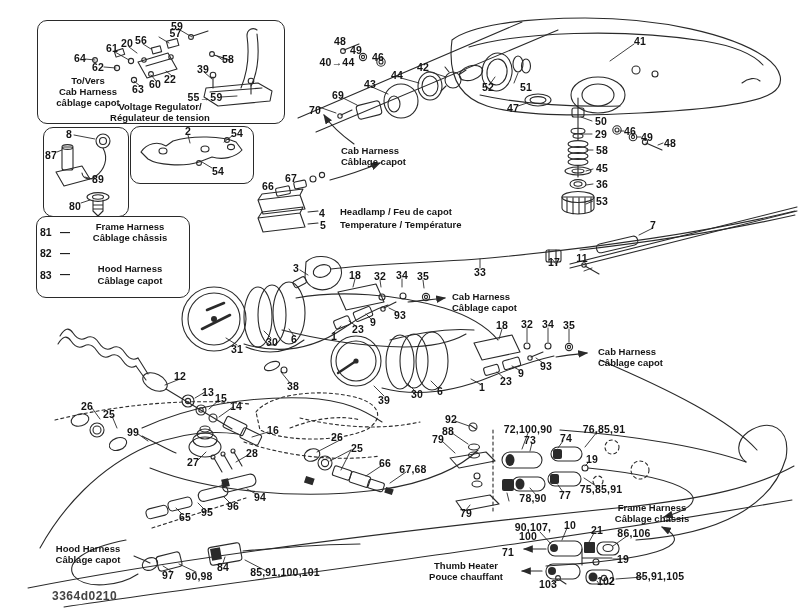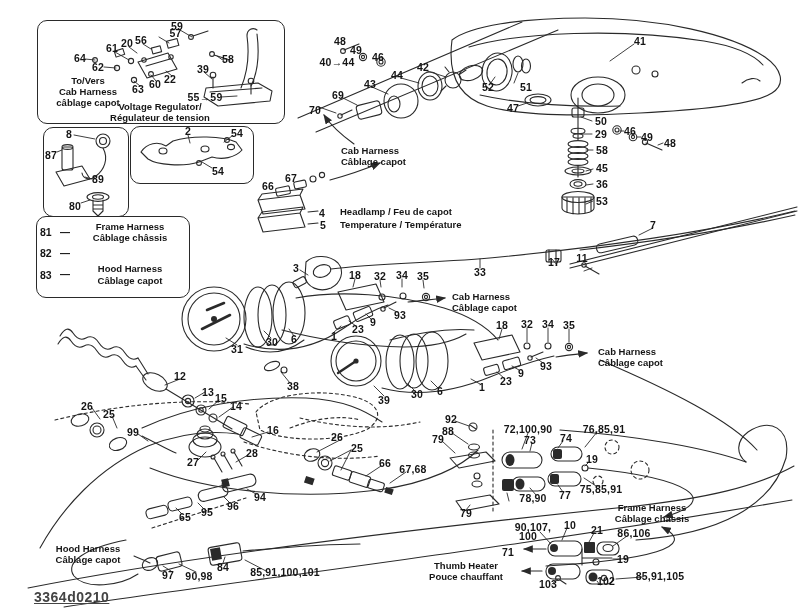--- a/index.html
+++ b/index.html
@@ -17,22 +17,22 @@
   .callout{position:absolute;transform:translate(-50%,-50%);font-size:10.5px;font-weight:700;
            letter-spacing:.2px;white-space:nowrap;}
   .dlabel{position:absolute;font-size:9.5px;font-weight:700;line-height:1.18;white-space:nowrap;}
   .dlabel.center{transform:translateX(-50%);text-align:center;}
   #legend-rows{position:absolute;left:40px;top:221px;width:146px;z-index:3;}
   .leg-row{display:flex;align-items:center;gap:4px;margin-bottom:4px;}
   .leg-num{font-size:10.5px;font-weight:700;width:16px;}
   .leg-dash{font-size:10px;font-weight:700;}
   .leg-col{display:flex;flex-direction:column;align-items:center;flex:1;
            font-size:9.5px;font-weight:700;line-height:1.18;}
-  #figure-code{position:absolute;left:34px;top:589px;font-size:14px;font-weight:600;
-               letter-spacing:.5px;color:#444;z-index:3;text-decoration:underline;}
+  #figure-code{position:absolute;left:52px;top:589px;font-size:12px;font-weight:600;
+               letter-spacing:.5px;color:#444;z-index:3;}
 </style>
 </head>
 <body>
 
 <div id="page">
 
   <div class="pbox" style="left:37px;top:20px;width:246px;height:102px;"></div>
   <div class="pbox" style="left:43px;top:127px;width:84px;height:88px;"></div>
   <div class="pbox" style="left:130px;top:126px;width:122px;height:56px;"></div>
   <div class="pbox" style="left:36px;top:216px;width:152px;height:80px;"></div>

